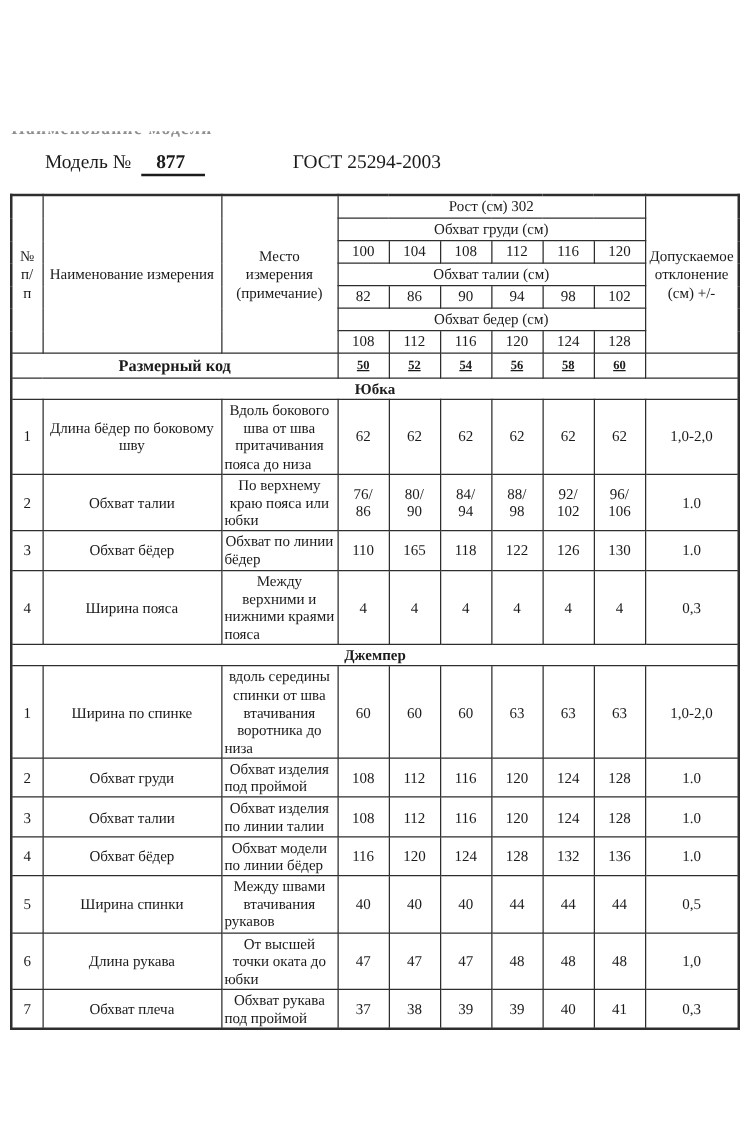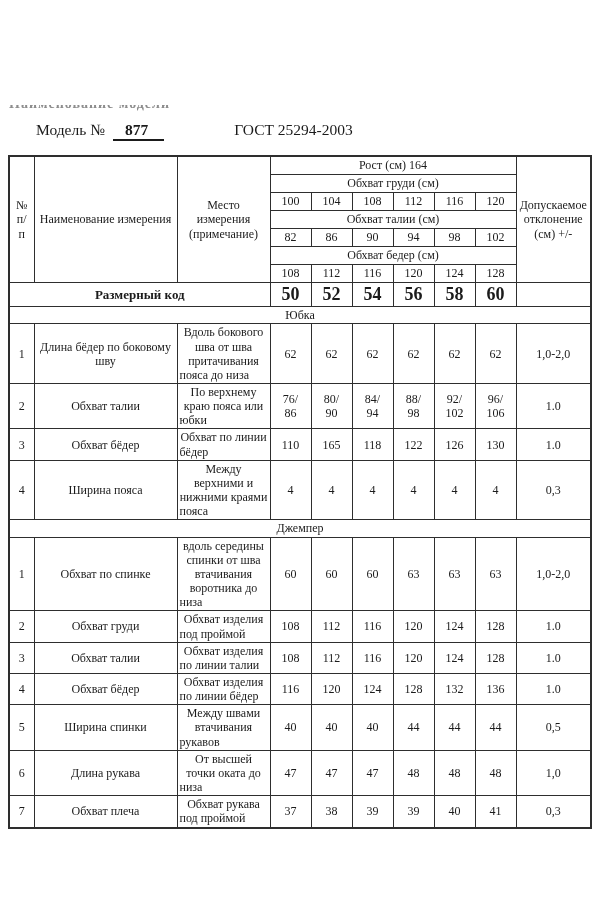--- a/index.html
+++ b/index.html
@@ -62,23 +62,23 @@
   }
   .place-cell {
     text-align: justify; text-align-last: left;
     padding: 2px 4px 2px 5px;
     font-size: 11px; line-height: 1.18; margin-left: 13px;
   }
   .val-cell { font-size: 13px; }
   .tol-cell { font-size: 12.5px; }
   .sizecode-row td { height: 17px; margin-left: 40px; }
   .sizecode-row .label { font-size: 13px; font-weight: bold; }
-  .sizecode-row .code { font-size: 18px; font-weight: bold; }
+  .sizecode-row .code { font-size: 10px; font-weight: bold; text-decoration: underline; }
   .section-row td {
-    font-weight: normal; font-size: 15px;
+    font-weight: bold; font-size: 15px;
     padding: 14px 0 3px 0;
     border-left: 2px solid #2e2e2e;
     border-right: 2px solid #2e2e2e;
     margin-left: 48px;
   }
 </style>
 </head>
 <body>
 
 <div class="page">
@@ -105,21 +105,21 @@
       <col style="width:75px">
     </colgroup>
 
     <tbody>
         <tr class="hrow">
       <td rowspan="7" class="pre num-cell">№
 п/
 п</td>
       <td rowspan="7" class="hdr-big">Наименование измерения</td>
       <td rowspan="7" class="hdr-big">Место измерения (примечание)</td>
-      <td colspan="6">Рост (см) 164</td>
+      <td colspan="6">Рост (см) 302</td>
       <td rowspan="7" class="hdr-tol">Допускаемое отклонение (см) +/-</td>
     </tr>
     <tr class="hrow">
       <td colspan="6">Обхват груди (см)</td>
     </tr>
     <tr class="hrow">
       <td>100</td>
       <td>104</td>
       <td>108</td>
       <td>112</td>
@@ -215,21 +215,21 @@
       <td class="val-cell pre">4</td>
       <td class="val-cell pre">4</td>
       <td class="tol-cell">0,3</td>
     </tr>
 
     <tr class="section-row">
       <td colspan="10">Джемпер</td>
     </tr>
     <tr>
       <td class="num-cell">1</td>
-      <td class="name-cell">Обхват по спинке</td>
+      <td class="name-cell">Ширина по спинке</td>
       <td class="place-cell">вдоль середины спинки от шва втачивания воротника до низа</td>
       <td class="val-cell pre">60</td>
       <td class="val-cell pre">60</td>
       <td class="val-cell pre">60</td>
       <td class="val-cell pre">63</td>
       <td class="val-cell pre">63</td>
       <td class="val-cell pre">63</td>
       <td class="tol-cell">1,0-2,0</td>
     </tr>
     <tr>
@@ -252,21 +252,21 @@
       <td class="val-cell pre">112</td>
       <td class="val-cell pre">116</td>
       <td class="val-cell pre">120</td>
       <td class="val-cell pre">124</td>
       <td class="val-cell pre">128</td>
       <td class="tol-cell">1.0</td>
     </tr>
     <tr>
       <td class="num-cell">4</td>
       <td class="name-cell">Обхват бёдер</td>
-      <td class="place-cell">Обхват изделия по линии бёдер</td>
+      <td class="place-cell">Обхват модели по линии бёдер</td>
       <td class="val-cell pre">116</td>
       <td class="val-cell pre">120</td>
       <td class="val-cell pre">124</td>
       <td class="val-cell pre">128</td>
       <td class="val-cell pre">132</td>
       <td class="val-cell pre">136</td>
       <td class="tol-cell">1.0</td>
     </tr>
     <tr>
       <td class="num-cell">5</td>
@@ -276,21 +276,21 @@
       <td class="val-cell pre">40</td>
       <td class="val-cell pre">40</td>
       <td class="val-cell pre">44</td>
       <td class="val-cell pre">44</td>
       <td class="val-cell pre">44</td>
       <td class="tol-cell">0,5</td>
     </tr>
     <tr>
       <td class="num-cell">6</td>
       <td class="name-cell">Длина рукава</td>
-      <td class="place-cell">От высшей точки оката до низа</td>
+      <td class="place-cell">От высшей точки оката до юбки</td>
       <td class="val-cell pre">47</td>
       <td class="val-cell pre">47</td>
       <td class="val-cell pre">47</td>
       <td class="val-cell pre">48</td>
       <td class="val-cell pre">48</td>
       <td class="val-cell pre">48</td>
       <td class="tol-cell">1,0</td>
     </tr>
     <tr>
       <td class="num-cell">7</td>

